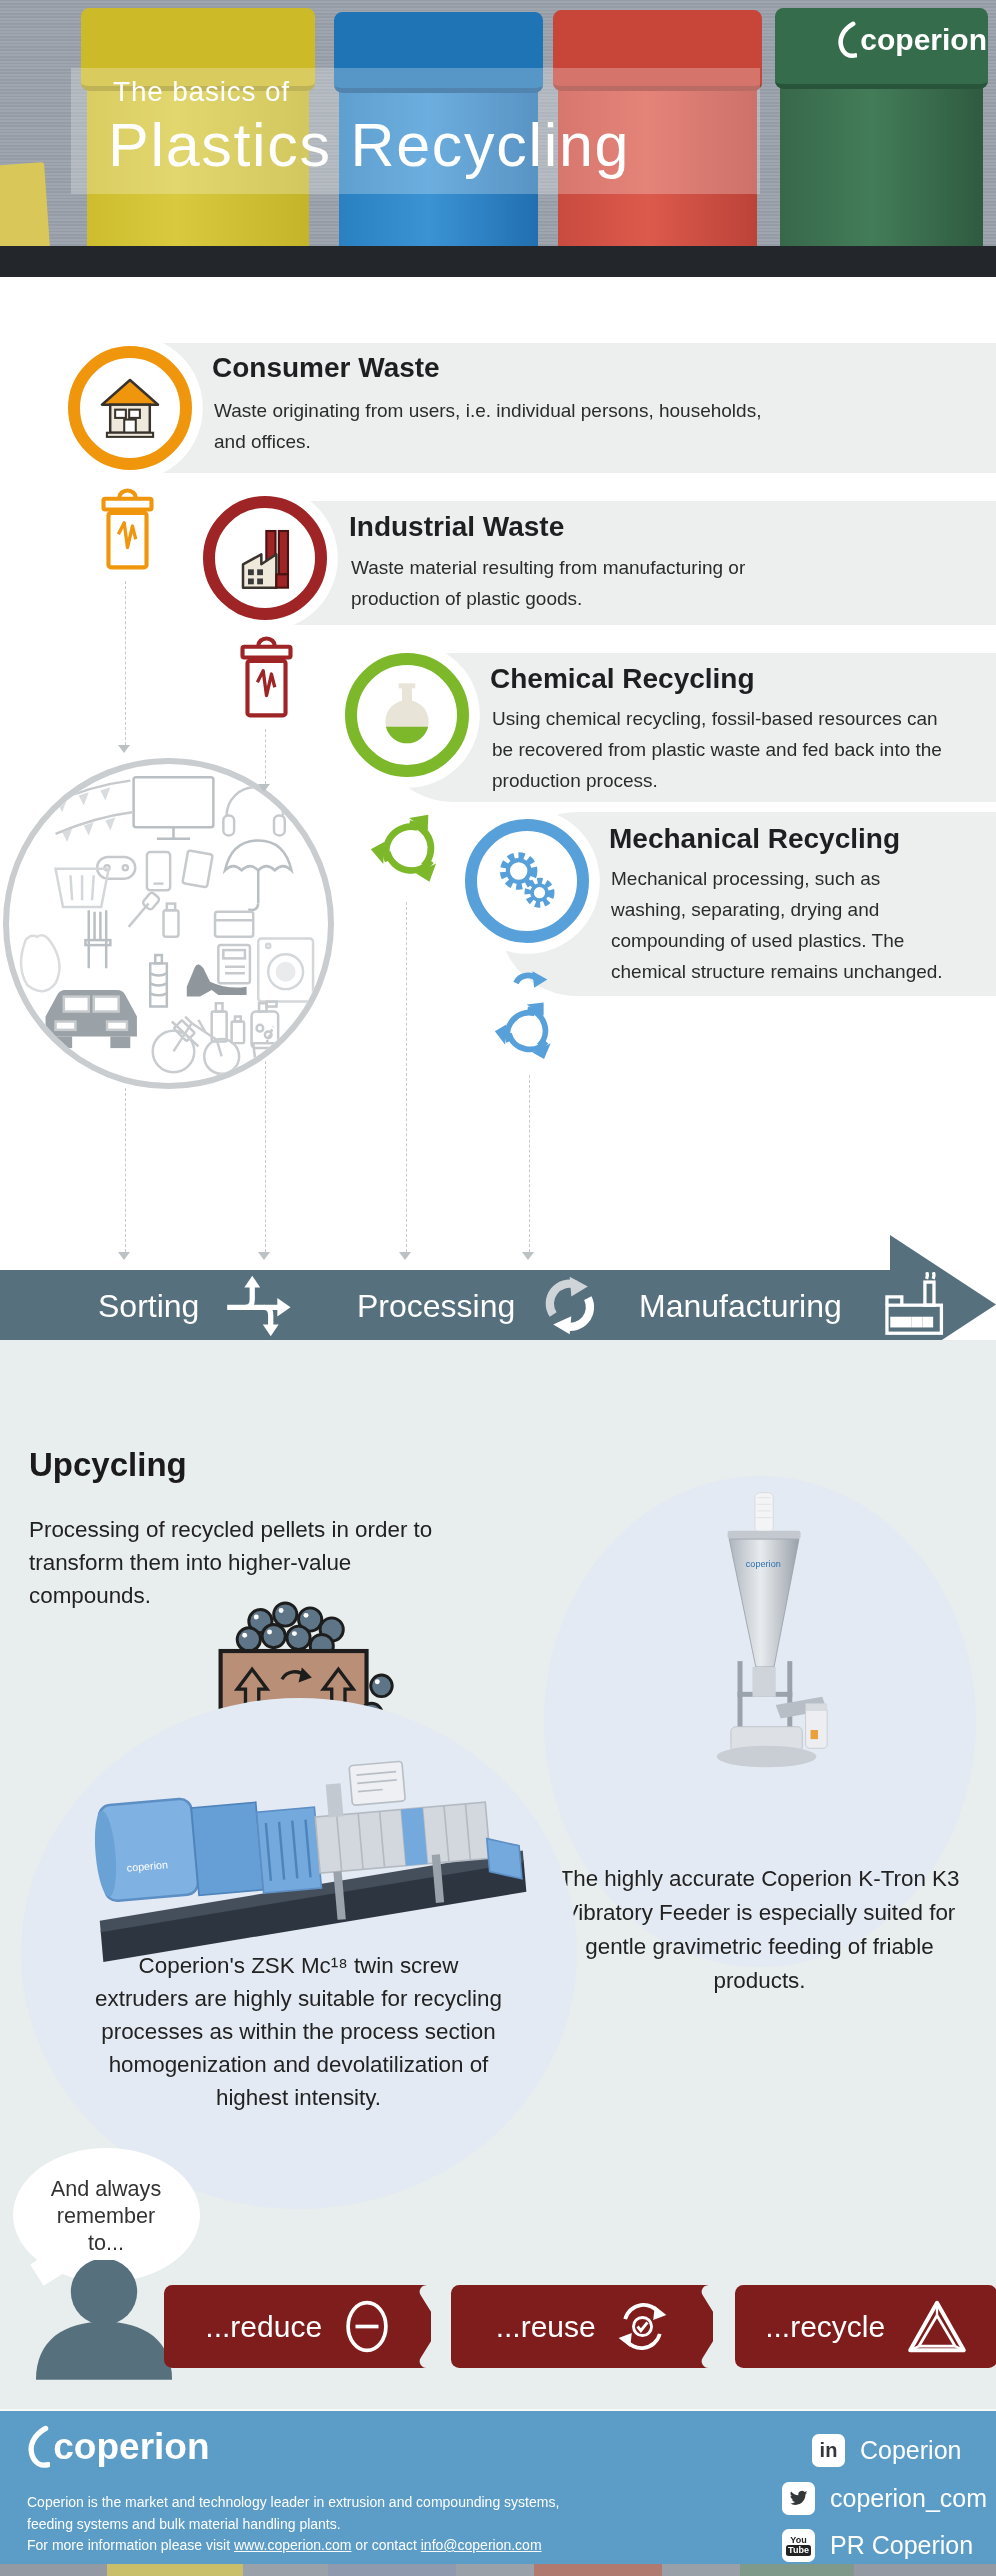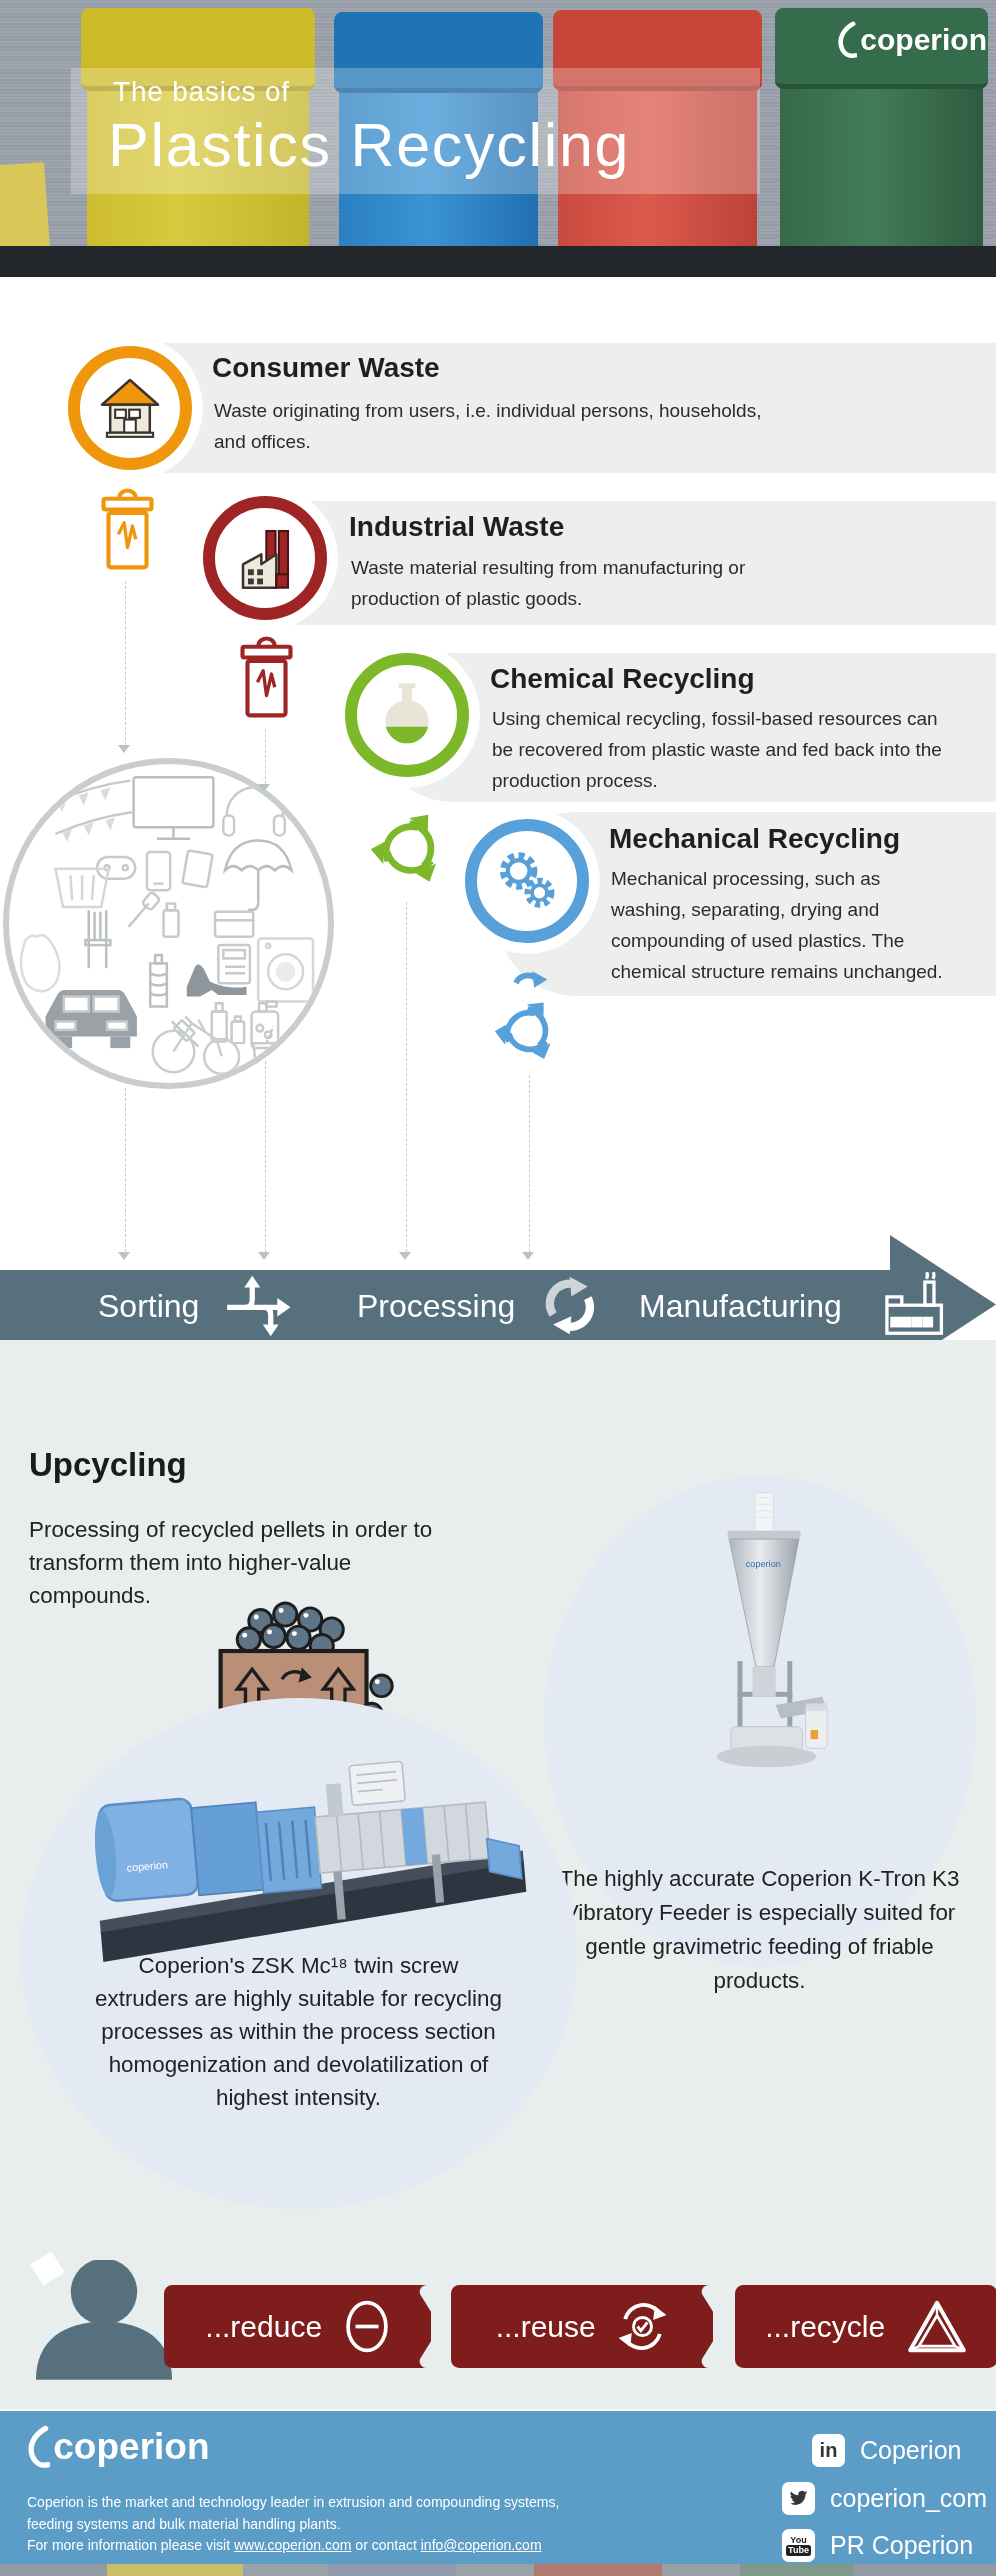--- a/index.html
+++ b/index.html
@@ -455,20 +455,25 @@
     <rect x="420" y="152" width="10" height="58" fill="#9aa2ab"></rect>
   </svg>
   <div class="cap" style="left:33px;top:1949px;width:531px;font-size:22.4px;line-height:33px;">
     <div>Coperion's ZSK Mc¹⁸ twin screw</div>
     <div>extruders are highly suitable for recycling</div>
     <div>processes as within the process section</div>
     <div>homogenization and devolatilization of</div>
     <div>highest intensity.</div>
   </div>
 
+  <div class="abs" style="left:12.5px;top:2148px;width:187px;height:134px;background:#fff;border-radius:50%;display:flex;flex-direction:column;align-items:center;justify-content:center;font-size:21.6px;line-height:27px;color:#333;">
+    <div>And always</div>
+    <div>remember</div>
+    <div>to...</div>
+  </div>
   <div class="abs" style="left:35px;top:2256px;width:25px;height:25px;background:#fff;transform:rotate(58deg);"></div>
   <svg class="abs" style="left:21px;top:2260px;" width="166" height="120" viewBox="0 0 200 144">
     <circle cx="100" cy="38" r="40" fill="#56707E"></circle>
     <path d="M18 144 C18 96 52 74 100 74 C148 74 182 96 182 144 Z" fill="#56707E"></path>
   </svg>
 
   <div class="chip" style="left:164px;width:267px;">
     <span>...reduce</span>
     <svg width="46" height="55" viewBox="0 0 56 66">
       <ellipse cx="28" cy="33" rx="23" ry="29" stroke="#fff" stroke-width="4.5" fill="none"></ellipse>

